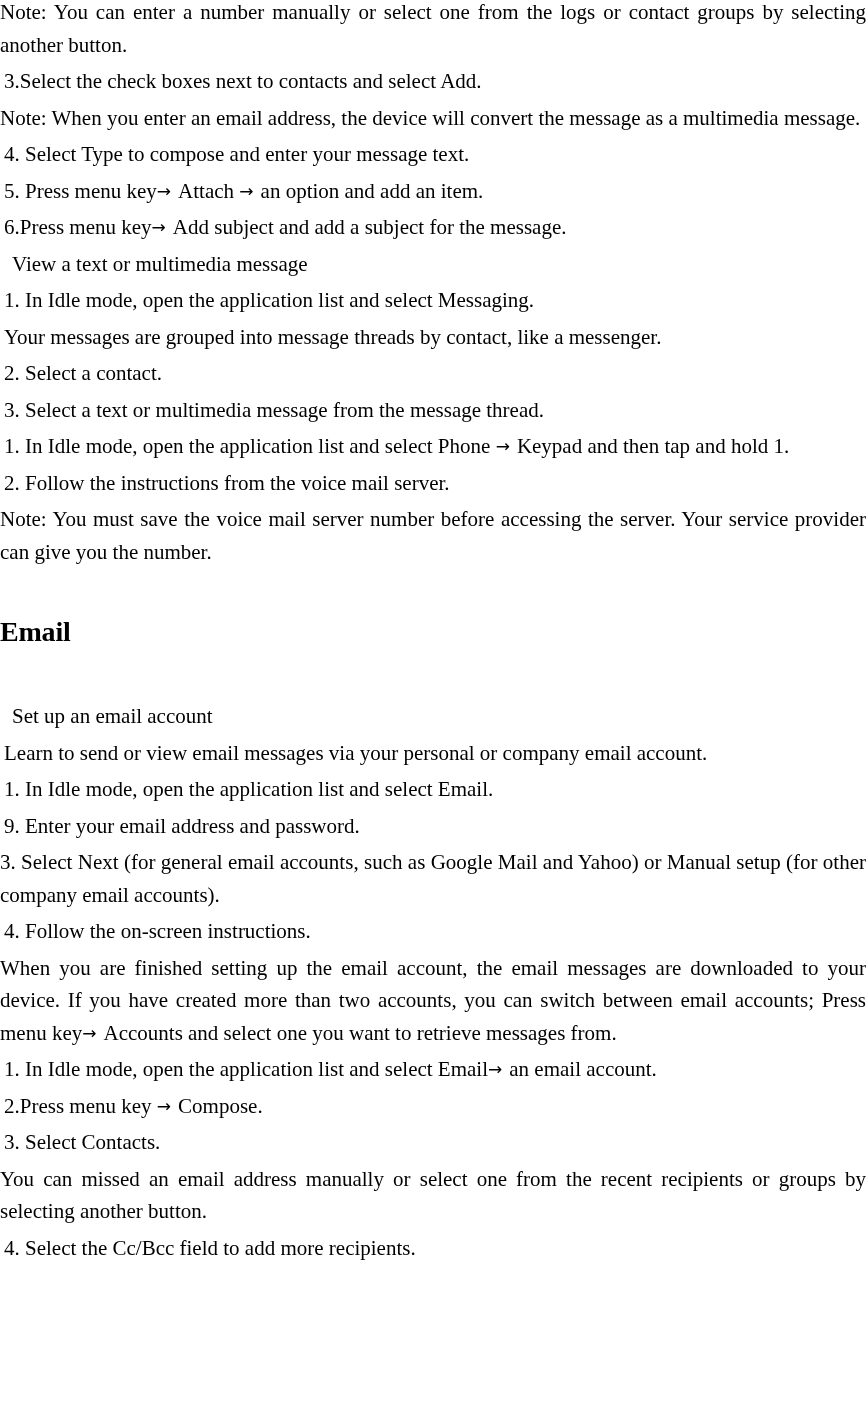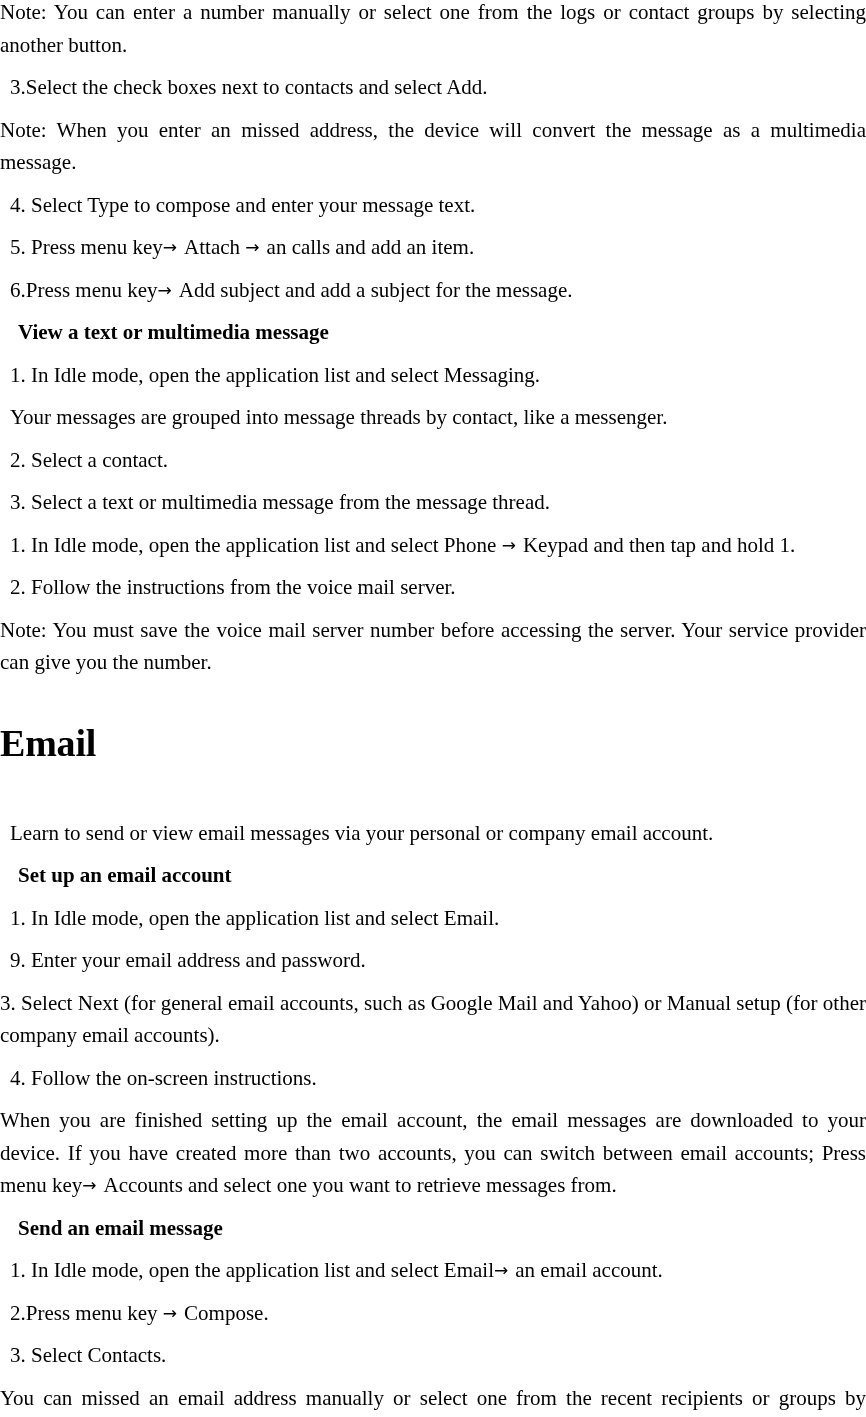--- a/index.html
+++ b/index.html
@@ -20,44 +20,44 @@
     position: relative;
     box-sizing: border-box;
     padding: 0;
   }
   .doc {
     width: 866px;
     position: relative;
     top: -4px;
   }
   p.line {
-    margin: 10px;
+    margin: 4px;
     padding: 0;
     font-size: 21px;
     line-height: 32.5px;
     white-space: nowrap;
     text-align: left;
   }
   p.para {
     margin: 0;
     padding: 0;
     font-size: 21px;
     line-height: 32.5px;
     text-align: justify;
     text-justify: inter-word;
     text-align-last: left;
   }
   p.bold {
-    font-weight: bold;
+    font-weight: normal;
     padding-left: 8px;
   }
   h1.section {
     margin: 0;
     padding: 0;
-    font-size: 38px;
+    font-size: 28px;
     font-weight: bold;
     line-height: 44px;
     letter-spacing: -0.2px;
   }
   .sp-before-h1 { height: 42px; }
   .sp-after-h1  { height: 42px; }
   .arrow {
     font-family: "DejaVu Sans", sans-serif;
     font-size: 17px;
     vertical-align: 1px;
@@ -68,42 +68,41 @@
     width: 7px;
   }
 </style>
 </head>
 <body>
 
 <div id="page">
   <div class="doc" id="doc-body">
       <p class="para">Note: You can enter a number manually or select one from the logs or contact groups by selecting another button.</p>
       <p class="line">3.Select the check boxes next to contacts and select Add.</p>
-      <p class="para">Note: When you enter an missed address, the device will convert the message as a multimedia message.</p>
+      <p class="para">Note: When you enter an email address, the device will convert the message as a multimedia message.</p>
       <p class="line">4. Select Type to compose and enter your message text.</p>
-      <p class="line"><span>5. Press menu key</span><span class="arrow">→</span><span class="arrow-sp"></span><span>Attach </span><span class="arrow">→</span><span class="arrow-sp"></span><span>an calls and add an item.</span></p>
+      <p class="line"><span>5. Press menu key</span><span class="arrow">→</span><span class="arrow-sp"></span><span>Attach </span><span class="arrow">→</span><span class="arrow-sp"></span><span>an option and add an item.</span></p>
       <p class="line"><span>6.Press menu key</span><span class="arrow">→</span><span class="arrow-sp"></span><span>Add subject and add a subject for the message.</span></p>
       <p class="line bold">View a text or multimedia message</p>
       <p class="line">1. In Idle mode, open the application list and select Messaging.</p>
       <p class="line">Your messages are grouped into message threads by contact, like a messenger.</p>
       <p class="line">2. Select a contact.</p>
       <p class="line">3. Select a text or multimedia message from the message thread.</p>
       <p class="line"><span>1. In Idle mode, open the application list and select Phone </span><span class="arrow">→</span><span class="arrow-sp"></span><span>Keypad and then tap and hold 1.</span></p>
       <p class="line">2. Follow the instructions from the voice mail server.</p>
       <p class="para">Note: You must save the voice mail server number before accessing the server. Your service provider can give you the number.</p>
       <div class="sp-before-h1"></div>
       <h1 class="section">Email</h1>
       <div class="sp-after-h1"></div>
+      <p class="line bold">Set up an email account</p>
       <p class="line">Learn to send or view email messages via your personal or company email account.</p>
-      <p class="line bold">Set up an email account</p>
       <p class="line">1. In Idle mode, open the application list and select Email.</p>
       <p class="line">9. Enter your email address and password.</p>
       <p class="para">3. Select Next (for general email accounts, such as Google Mail and Yahoo) or Manual setup (for other company email accounts).</p>
       <p class="line">4. Follow the on-screen instructions.</p>
       <p class="para"><span>When you are finished setting up the email account, the email messages are downloaded to your device. If you have created more than two accounts, you can switch between email accounts; Press menu key</span><span class="arrow">→</span><span class="arrow-sp"></span><span>Accounts and select one you want to retrieve messages from.</span></p>
-      <p class="line bold">Send an email message</p>
       <p class="line"><span>1. In Idle mode, open the application list and select Email</span><span class="arrow">→</span><span class="arrow-sp"></span><span>an email account.</span></p>
       <p class="line"><span>2.Press menu key </span><span class="arrow">→</span><span class="arrow-sp"></span><span>Compose.</span></p>
       <p class="line">3. Select Contacts.</p>
       <p class="para">You can missed an email address manually or select one from the recent recipients or groups by selecting another button.</p>
       <p class="line">4. Select the Cc/Bcc field to add more recipients.</p>
     </div>
 </div>
 
 </body></html>

